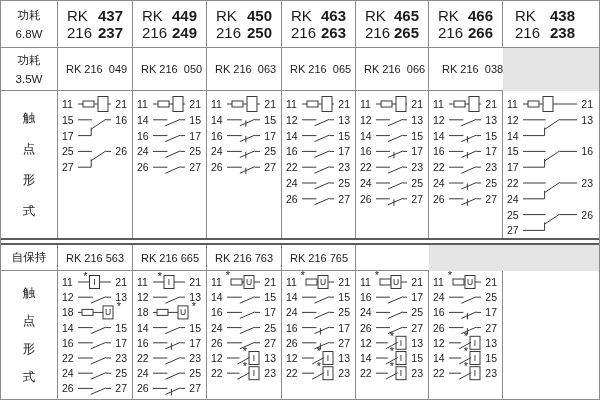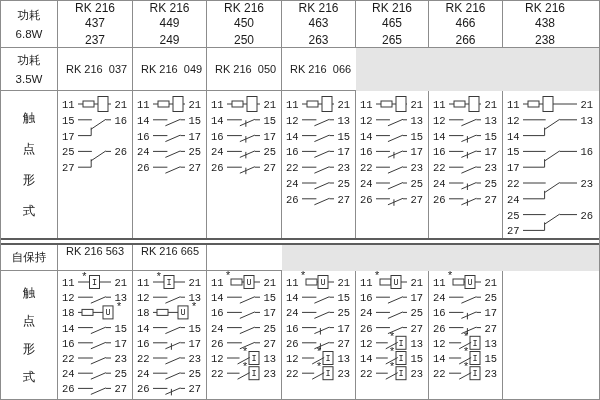--- a/index.html
+++ b/index.html
@@ -7,27 +7,27 @@
   .table{width:600px;height:400px;box-sizing:border-box;border:1px solid #8c8c8c;background:#e5e5e5;}
   .grid{display:grid;grid-template-columns:57px 75px 74px 75px 74px 73px 74px minmax(0,1fr);}
   .r1{height:47px}.r2{height:43px}.r3{height:147px}.r4{height:26px}.r5{height:128px}
   .cell{box-sizing:border-box;height:100%;border-right:1px solid #8c8c8c;border-bottom:1px solid #8c8c8c;overflow:hidden;background:#fff;}
   .grid .cell:last-child{border-right:none;}
   .nb .cell{border-bottom:none;}
   .sep{height:7px;box-sizing:border-box;border-top:2px solid #5c5c5c;border-bottom:2px solid #5c5c5c;background:#fff;}
   .plabel{display:flex;flex-direction:column;align-items:center;justify-content:center;gap:5px;font-size:11.5px;}
   .vlabel{display:flex;flex-direction:column;align-items:center;justify-content:center;font-size:12.5px;}
   .vt{gap:14px}.vb{gap:11px}
-  .mtop{display:flex;align-items:center;justify-content:space-between;padding:0 9px;font-size:12px;flex-direction:column;}
+  .mtop{display:flex;align-items:center;justify-content:space-between;padding:0 9px;font-size:15px;}
   .mtop.wide{padding-left:12px;padding-right:24px;}
-  .nums{text-align:right;line-height:17px;}
+  .nums{text-align:right;line-height:17px;font-weight:bold;}
   .m35{display:flex;align-items:center;padding-left:8px;font-size:11px;white-space:pre;}
   .m35.wide{padding-left:13px;}
-  .mlat{display:flex;align-items:flex-start;padding-left:8px;font-size:11px;}
-  .diag{padding-left:3px;font-family:Liberation Mono, monospace;}
+  .mlat{display:flex;align-items:center;padding-left:8px;font-size:11px;}
+  .diag{padding-left:3px;}
   .diag svg{display:block;font-family:inherit;}
 </style>
 </head>
 <body>
 
 <div class="table">
 
   <div class="grid r1" id="row68">
     <div class="cell plabel">
       <span>功耗</span>
@@ -82,24 +82,26 @@
           <div class="">238</div>
         </div>
       </div>
     </div>
 
   <div class="grid r2" id="row35">
     <div class="cell plabel">
       <span>功耗</span>
       <span>3.5W</span>
     </div>
-  <div class="cell m35"><span>RK 216  037</span></div>
       <div class="cell m35"><span>RK 216  049</span></div>
       <div class="cell m35"><span>RK 216  050</span></div>
+      <div class="cell m35"><span>RK 216  063</span></div>
+      <div class="cell m35"><span>RK 216  065</span></div>
       <div class="cell m35"><span>RK 216  066</span></div>
+      <div class="cell m35 wide"><span>RK 216  038</span></div>
     </div>
 
   <div class="grid r3 nb" id="rowct">
     <div class="cell vlabel vt">
       <span>触</span>
       <span>点</span>
       <span>形</span>
       <span>式</span>
     </div>
   <div class="cell diag">
@@ -279,20 +281,26 @@
 
   <div class="grid r4" id="rowlat">
     <div class="cell plabel">
       <span>自保持</span>
     </div>
   <div class="cell mlat">
         <span>RK 216 563</span>
       </div>
       <div class="cell mlat">
         <span>RK 216 665</span>
+      </div>
+      <div class="cell mlat">
+        <span>RK 216 763</span>
+      </div>
+      <div class="cell mlat">
+        <span>RK 216 765</span>
       </div>
       <div class="cell mlat"></div>
     </div>
 
   <div class="grid r5 nb" id="rowcb">
     <div class="cell vlabel vb">
       <span>触</span>
       <span>点</span>
       <span>形</span>
       <span>式</span>

